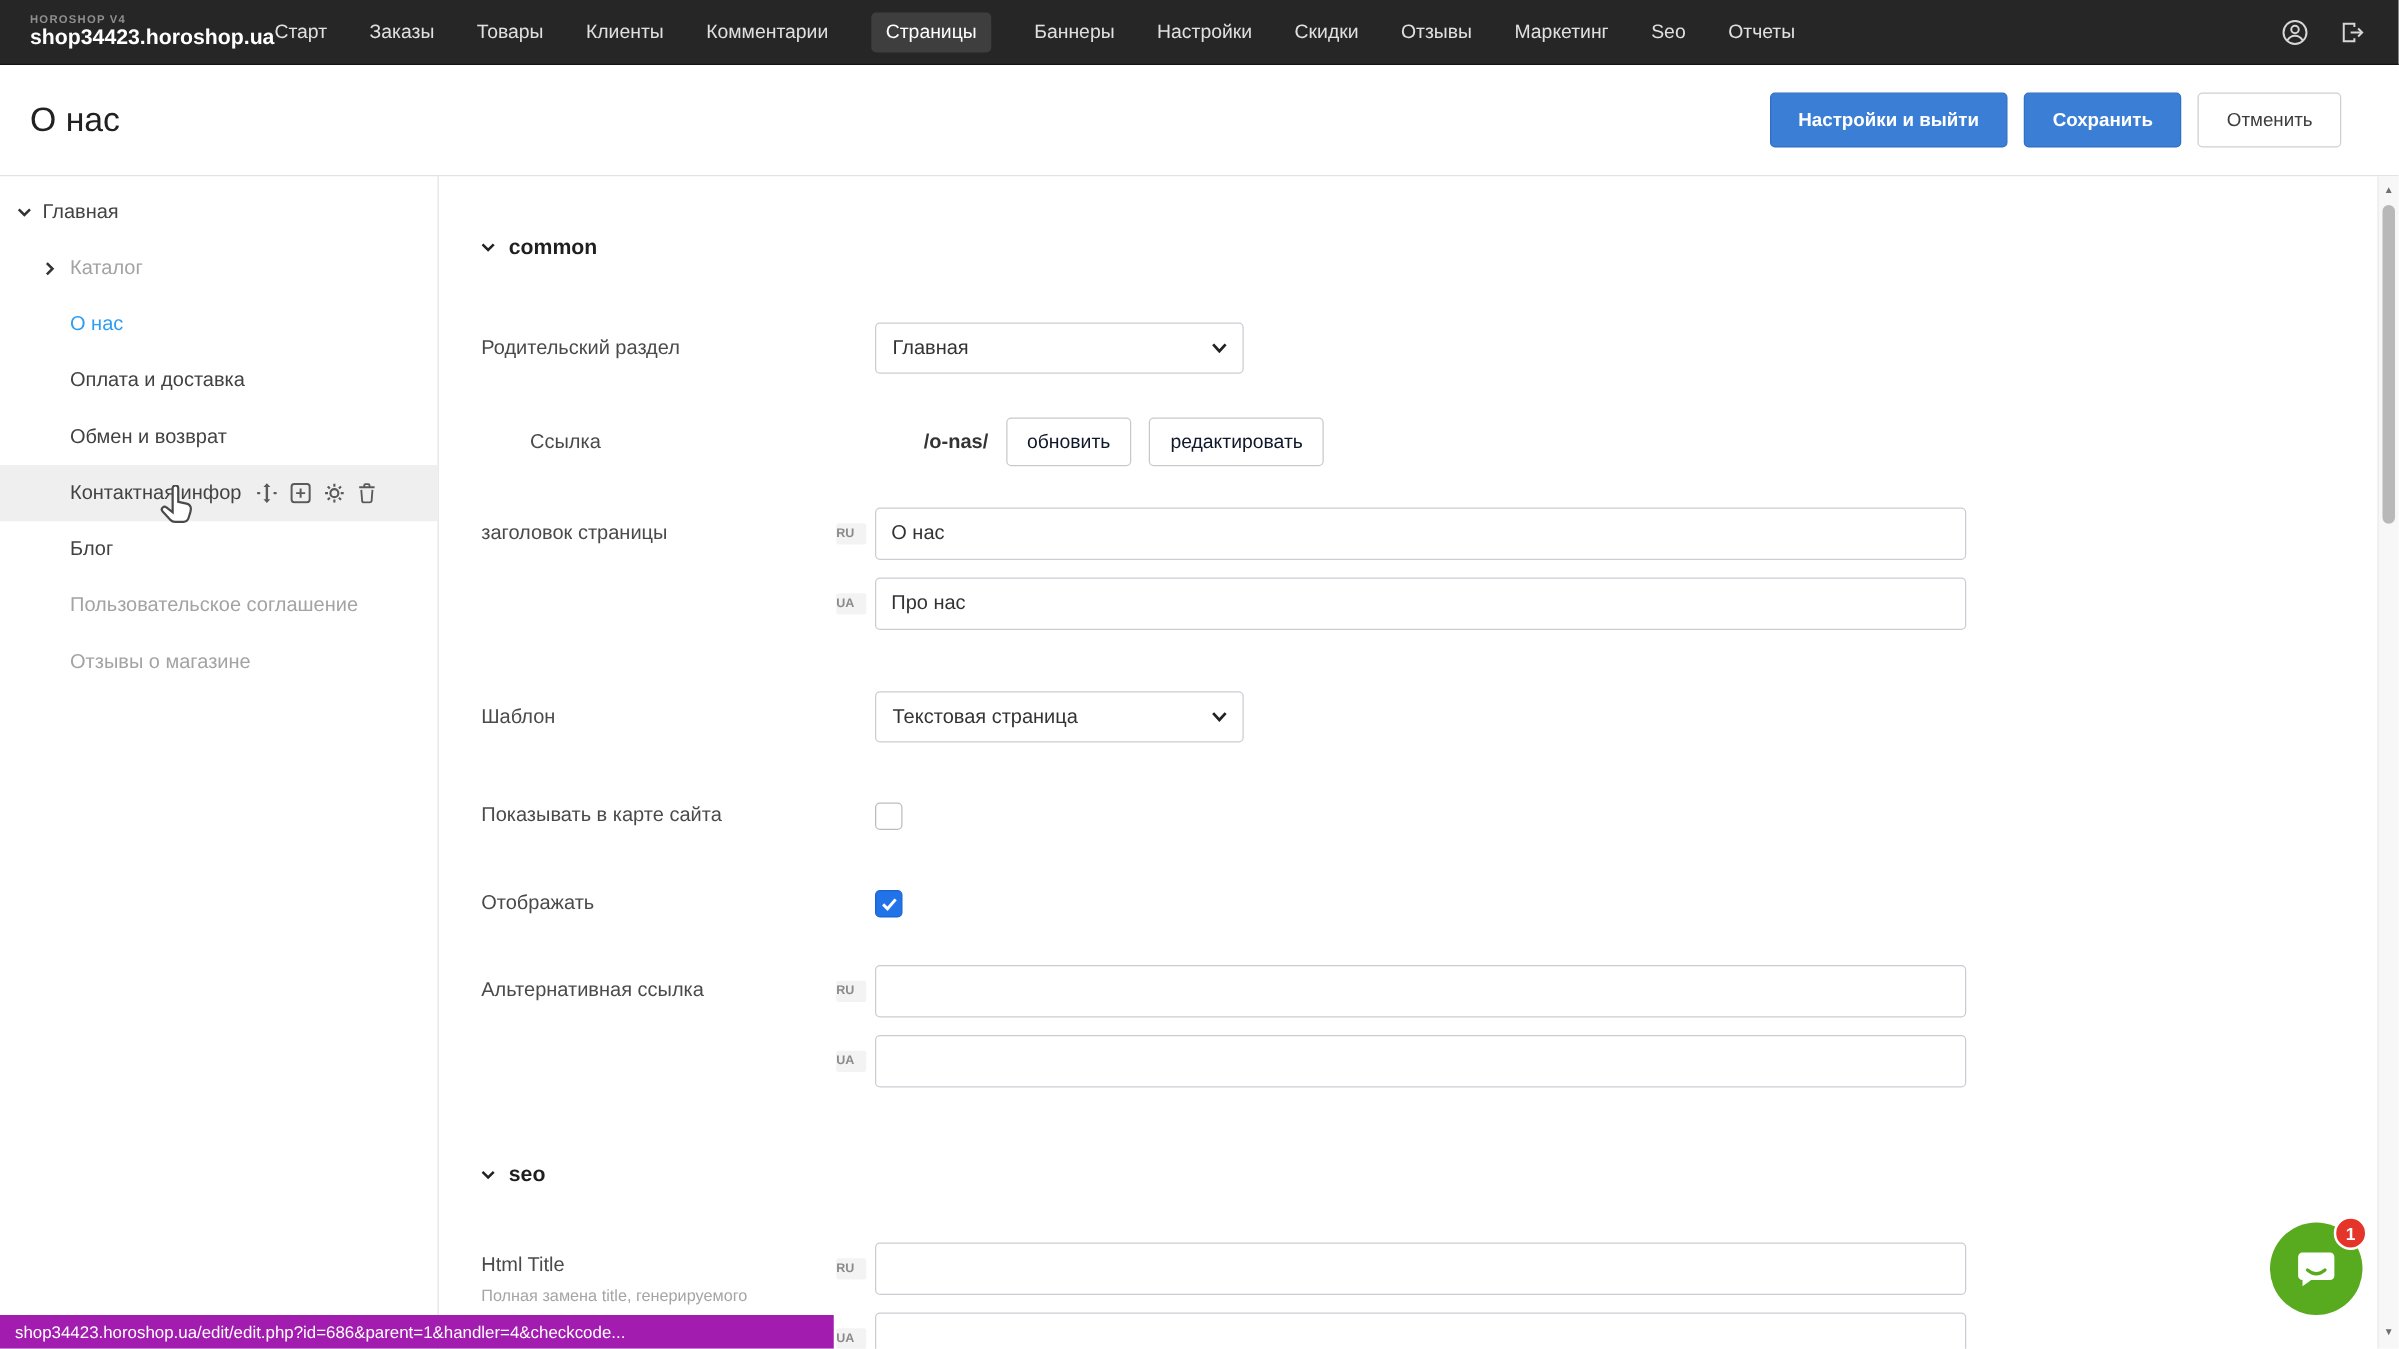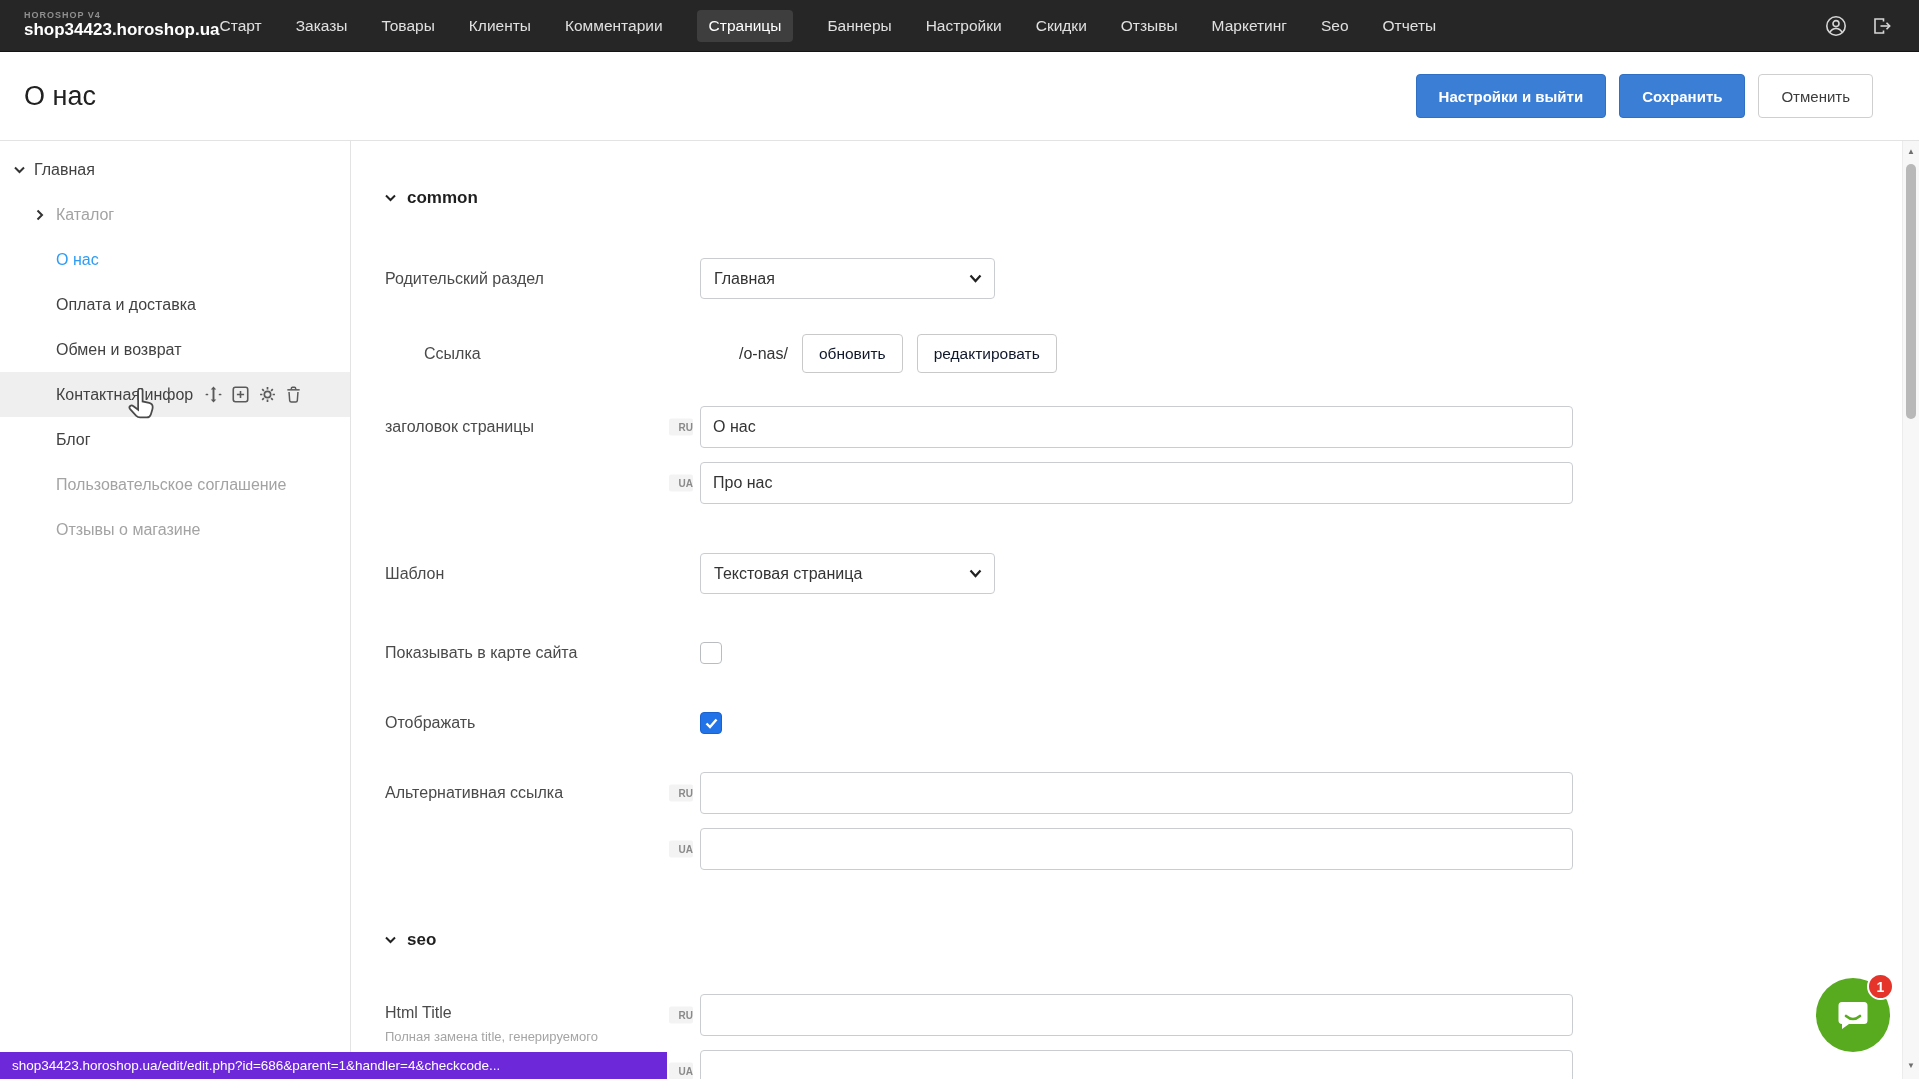--- a/index.html
+++ b/index.html
@@ -45,37 +45,37 @@
   .cursor-hand { position:absolute; left:126px; top:16px; }
 
   
   .sect { display:flex; align-items:center; gap:11px; height:22px; font-size:17px; font-weight:bold; color:#1f1f1f; }
   .frow { display:flex; align-items:center; }
   .frow .flabel { width:315px; flex:none; font-size:16px; color:#4a4a4a; padding-right:12px; }
   .frow.top { align-items:flex-start; }
   .frow.top .flabel { height:42px; display:flex; align-items:center; }
   .stack { display:flex; flex-direction:column; gap:14px; }
   .iwrap { position:relative; }
-  .lang { position:absolute; left:-31px; top:50%; transform:translateY(-50%); width:24px; text-align:right; font-size:10px; font-weight:bold; color:#8a8a8a; background:#f3f3f3; border-radius:2px; padding:3px 0; }
+  .lang { position:absolute; left:-31px; top:50%; transform:translateY(-50%); width:24px; text-align:left; font-size:10px; font-weight:bold; color:#8a8a8a; background:#f3f3f3; border-radius:2px; padding:3px 0; }
   .tinput { width:873px; height:42px; border:1px solid #c9cdd2; border-radius:4px; padding:0 12px; font-size:16px; color:#333; font-family:inherit; background:#fff; }
   .selectbox { width:295px; height:41px; border:1px solid #c9cdd2; border-radius:4px; display:flex; align-items:center; justify-content:space-between; padding:0 12px 0 13px; font-size:16px; color:#333; background:#fff; }
   .linkrow { display:flex; align-items:center; gap:14px; }
-  .linkpath { font-size:16px; color:#333; }
+  .linkpath { font-size:16px; color:#333;font-weight:bold; }
   .sbtn { height:39px; border:1px solid #c9c9c9; border-radius:4px; background:#fff; font-size:15.5px; color:#0f172a; padding:0 16px; display:flex; align-items:center; font-family:inherit; }
   .check { width:22px; height:22px; border-radius:4px; border:1px solid #b9bdc2; background:#fff; display:flex; align-items:center; justify-content:center; }
   .check.on { background:#2273e8; border-color:#1a63cf; }
   .hintlabel .hl-title { font-size:16px; color:#4a4a4a; }
   .hintlabel .hl-hint { font-size:13px; color:#a5a5a5; margin-top:7px; line-height:1.25; }
 
   
   .m49 { margin-top:49px; } .m35 { margin-top:35px;margin-left:39px; } .m33 { margin-top:33px; }
   .m48 { margin-top:48px; } .m38 { margin-top:38px; } .m59 { margin-top:59px; } .m43 { margin-top:43px; }
 
   
-  .statusbar { position:absolute; left:0; bottom:0; height:27px; width:667px; background:#6d28d9; color:#fff; font-size:13.5px; line-height:27px; padding:0 12px; white-space:nowrap; overflow:hidden; }
+  .statusbar { position:absolute; left:0; bottom:0; height:27px; width:667px; background:#a21caf; color:#fff; font-size:13.5px; line-height:27px; padding:0 12px; white-space:nowrap; overflow:hidden; }
 
   
   .chat { position:absolute; left:1816px; top:978px; width:74px; height:74px; border-radius:50%; background:#58ab1f; display:flex; align-items:center; justify-content:center; }
   .chat-badge { position:absolute; top:-5px; right:-4px; width:27px; height:27px; border-radius:50%; background:#e5342a; border:2px solid #fff; color:#fff; font-size:14px; font-weight:bold; display:flex; align-items:center; justify-content:center; }
 
   
   .scroll { position:absolute; right:0; top:141px; width:17px; height:938px; background:#f7f7f7; border-left:1px solid #ececec; }
   .scroll .arr { position:absolute; left:0; width:100%; text-align:center; font-size:8px; color:#6f6f6f; line-height:14px; }
   .scroll .arr.up { top:4px; } .scroll .arr.down { bottom:6px; }
   .scroll .thumb { position:absolute; left:3px; top:23px; width:10px; height:255px; background:#b8b8b8; border-radius:5px; }

